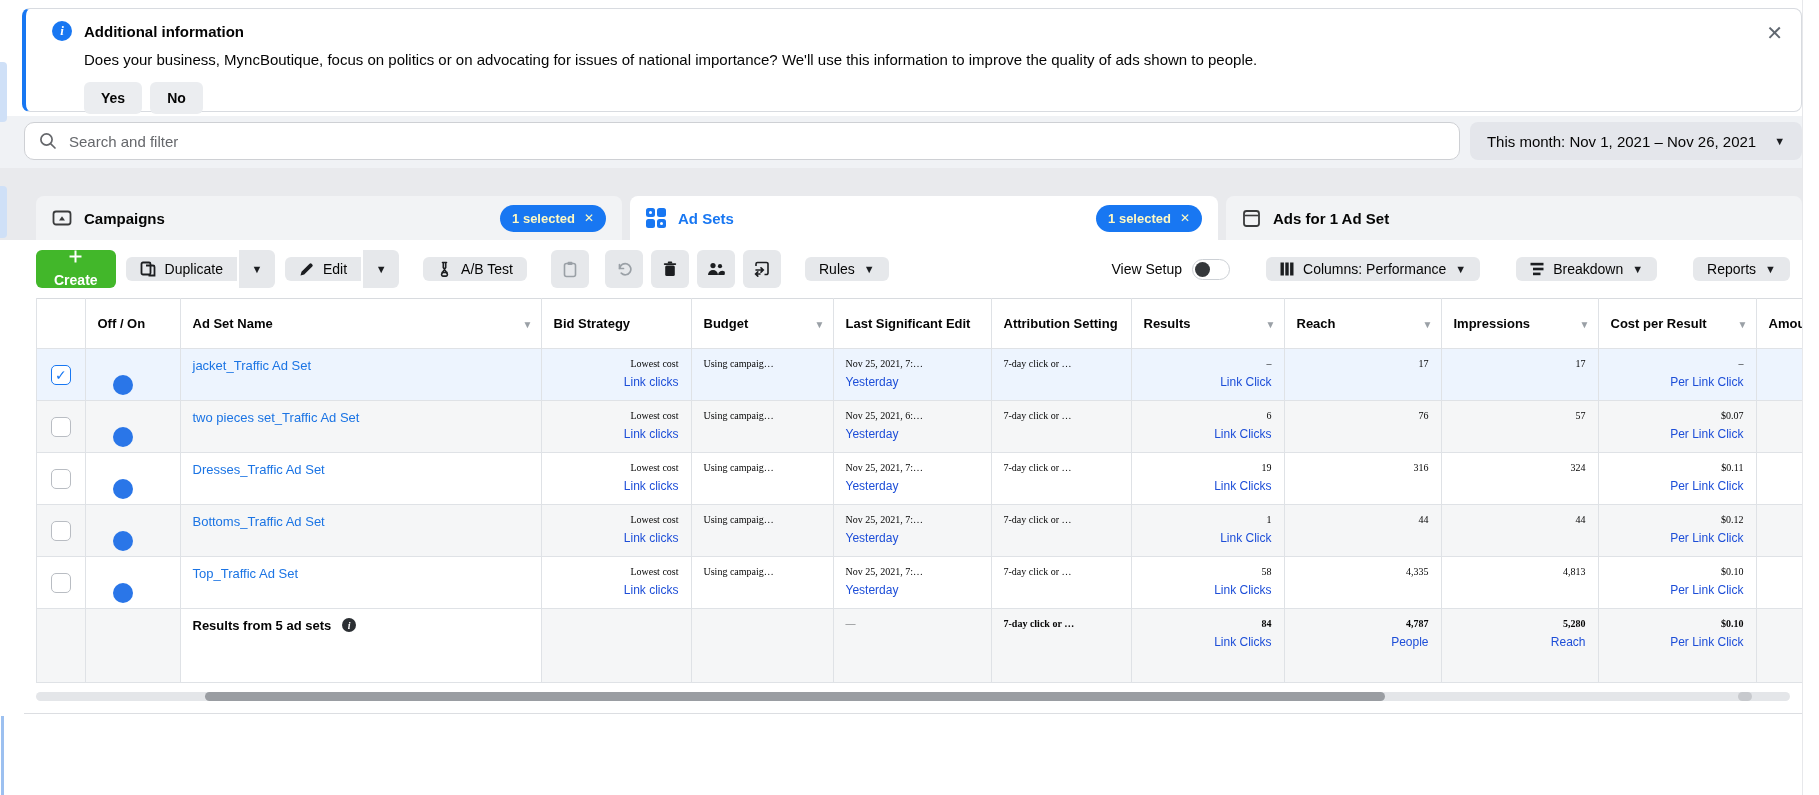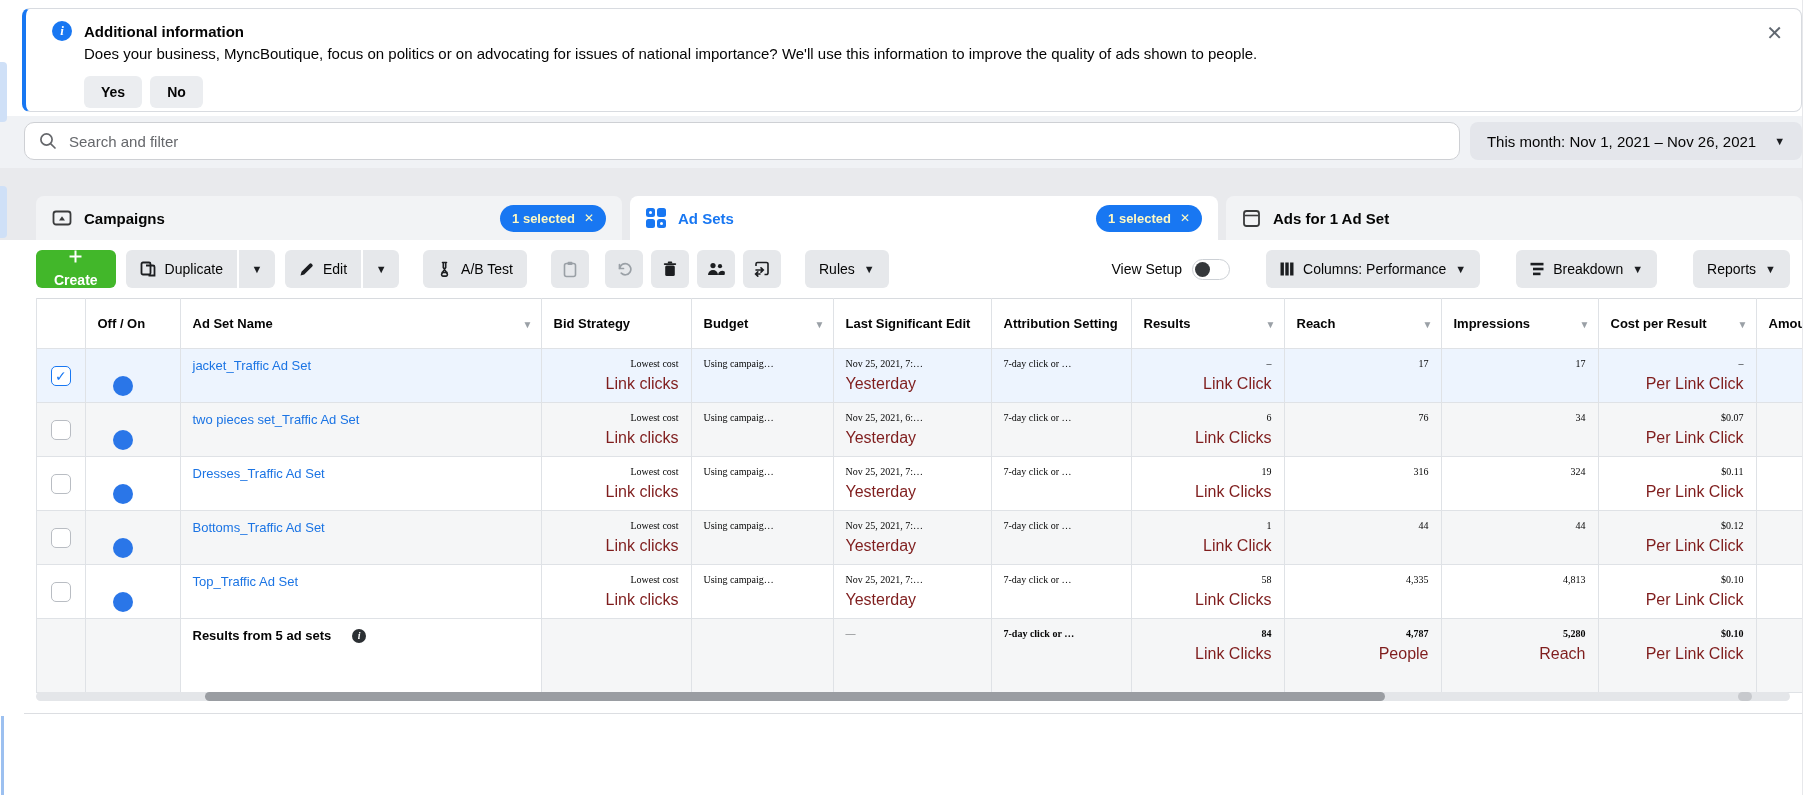--- a/index.html
+++ b/index.html
@@ -18,21 +18,21 @@
   #bottom-area { top:714px; left:0; width:1802px; height:81px; background:#fff; }
 
   
   #banner { top:8px; left:22px; width:1780px; height:104px; background:#fff;
     border:1px solid #d8dbe0; border-left:4px solid #1877f2; border-radius:8px; padding:12px 18px 10px 26px; }
   .banner-head { display:flex; align-items:center; gap:12px; }
   .info-badge { width:20px; height:20px; border-radius:50%; background:#1877f2; color:#fff;
     font-size:13px; font-weight:700; display:flex; align-items:center; justify-content:center; font-family:"Liberation Serif",serif; font-style:italic; }
   .banner-title { font-size:15px; font-weight:700; }
   .banner-close { position:absolute; top:10px; right:14px; font-size:20px; color:#606770; cursor:pointer; line-height:1; padding:4px; }
-  .banner-msg { margin:4px 0 0 32px; font-size:15px; }
+  .banner-msg { margin:10px 0 0 32px; font-size:15px; }
   .banner-btns { margin:14px 0 0 32px; display:flex; gap:8px; }
   .soft-btn { background:#ebedf0; border-radius:6px; font-size:14px; font-weight:600; padding:8px 17px; cursor:pointer; }
 
   
   #search-bar { top:122px; left:24px; width:1436px; height:38px; background:#fff;
     border:1px solid #ced0d4; border-radius:10px; display:flex; align-items:center; padding:0 14px; gap:12px; }
   #search-bar svg { flex:0 0 auto; }
   #search-input { border:none; outline:none; flex:1; font-size:15px; color:#050505; background:transparent;
     font-family:"Liberation Sans",sans-serif; }
   #search-input::placeholder { color:#65676b; }
@@ -54,21 +54,21 @@
   .grid-icon { width:20px; height:20px; display:grid; grid-template-columns:9px 9px; grid-template-rows:9px 9px; gap:2px; }
   .grid-icon span { background:#1877f2; border-radius:2.5px; position:relative; }
   .grid-icon span.dot::after { content:""; position:absolute; left:3px; top:3px; width:3px; height:3px; background:#fff; border-radius:50%; }
 
   
   #card { top:240px; left:24px; width:1778px; height:474px; background:#fff; border-radius:8px 8px 0 0;
     border-bottom:1px solid #dcdee2; }
 
   
   #toolbar { position:absolute; top:10px; left:12px; right:12px; height:38px; display:flex; align-items:center; }
-  .tb-btn { height:38px; background:#e6e8eb; border-radius:6px; display:flex; align-items:center; gap:9px;
+  .tb-btn { height:24px; background:#e6e8eb; border-radius:6px; display:flex; align-items:center; gap:9px;
     padding:12px 14px; font-size:14px; font-weight:500; cursor:pointer; white-space:nowrap; }
   .tb-btn.seg-main { border-radius:6px 0 0 6px; }
   .tb-seg-caret { height:38px; width:36px; background:#e6e8eb; border-radius:0 6px 6px 0; margin-left:2px;
     display:flex; align-items:center; justify-content:center; cursor:pointer; }
   .tb-icon-btn { height:38px; width:38px; background:#e6e8eb; border-radius:6px; display:flex;
     align-items:center; justify-content:center; cursor:pointer; }
   .tb-icon-btn.disabled { color:#9aa0a6; }
   #create-btn { background:#42b72a; color:#fff; font-weight:700; height:38px; border-radius:6px;
     display:flex; align-items:center; gap:9px; padding:0 18px; font-size:14px; cursor:pointer;flex-direction:column; }
   .gap10 { width:10px; } .gap8 { width:8px; } .gap24 { width:24px; } .gap16 { width:16px; }
@@ -83,32 +83,32 @@
   table { border-collapse:collapse; table-layout:fixed; width:1839px; }
   th, td { border-right:1px solid #dfe2e6; border-bottom:1px solid #dfe2e6; vertical-align:top; overflow:hidden; }
   thead th { border-top:1px solid #d8dbdf; height:50px; font-size:13px; font-weight:700; text-align:left;
     padding:8px 12px; vertical-align:middle; position:relative; background:#fff; }
   .sort { position:absolute; right:8px; top:50%; transform:translateY(-50%); color:#9aa0a6; font-size:10px; }
   tbody td { height:52px; padding:9px 12px; font-size:13px; }
   tr.r-sel  td { background:#edf4fe; }
   tr.r-gray td { background:#f5f6f7; }
   tr.r-white td { background:#fff; }
   .cell-main { font-size:10px;font-family:Liberation Serif, serif; }
-  .cell-sub { font-size:16px; color:#7f1d1d; margin-top:6px; }
+  .cell-sub { font-size:12px; color:#1d4ed8; margin-top:6px; }
   .al-r { text-align:right; }
   .name-link { color:#1b74e4; cursor:pointer; text-decoration:none; }
   .cb-cell, .tg-cell { vertical-align:middle !important; text-align:center; }
   .checkbox { width:20px; height:20px; border:1.5px solid #b9bdc3; border-radius:5px; background:#fff; margin:0 auto; cursor:pointer;
     display:flex; align-items:center; justify-content:center; font-size:14px; font-weight:700; color:transparent; }
   .checkbox.checked { border-color:#1877f2; color:#1877f2; }
   .toggle { width:40px; height:20px; border-radius:10px; background:#cfe1fb; position:relative; margin:0 auto; cursor:pointer; }
   .toggle .knob { position:absolute; right:0; top:0; width:20px; height:20px; border-radius:50%; background:#2a76e8; }
   tr.summary td { height:74px; background:#f5f6f7; }
   tr.summary td.name-cell { background:#fff; }
-  .sum-label { font-size:13px; font-weight:700; display:flex; align-items:center; gap:21px; }
+  .sum-label { font-size:13px; font-weight:700; display:flex; gap:11px; }
   .sum-info { width:14px; height:14px; border-radius:50%; background:#2b2f33; color:#fff; font-size:10px; font-weight:700;
     display:inline-flex; align-items:center; justify-content:center; font-family:"Liberation Serif",serif; font-style:italic; cursor:pointer; }
   .bold { font-weight:700; }
   .dash-gray { color:#63666a; }
 
   
   #hscroll-track { position:absolute; left:12px; right:12px; bottom:12px; height:9px; background:#e4e6e9; border-radius:5px; }
   #hscroll-thumb { position:absolute; left:169px; top:0; width:1180px; height:9px; background:#9a9da2; border-radius:5px; cursor:pointer; }
   #hscroll-dot { position:absolute; right:38px; top:0; width:14px; height:9px; background:#c7c9cd; border-radius:5px; }
 
@@ -394,21 +394,21 @@
                 <div class="cell-main">7-day click or …</div>
               </td>
             <td class="al-r">
                 <div class="cell-main">6</div>
                 <div class="cell-sub">Link Clicks</div>
               </td>
             <td class="al-r">
                 <div class="cell-main">76</div>
               </td>
             <td class="al-r">
-                <div class="cell-main">34</div>
+                <div class="cell-main">57</div>
               </td>
             <td class="al-r">
                 <div class="cell-main">$0.07</div>
                 <div class="cell-sub">Per Link Click</div>
               </td>
             <td></td>
           </tr>
 
           <tr class="r-white">
             <td class="cb-cell">

